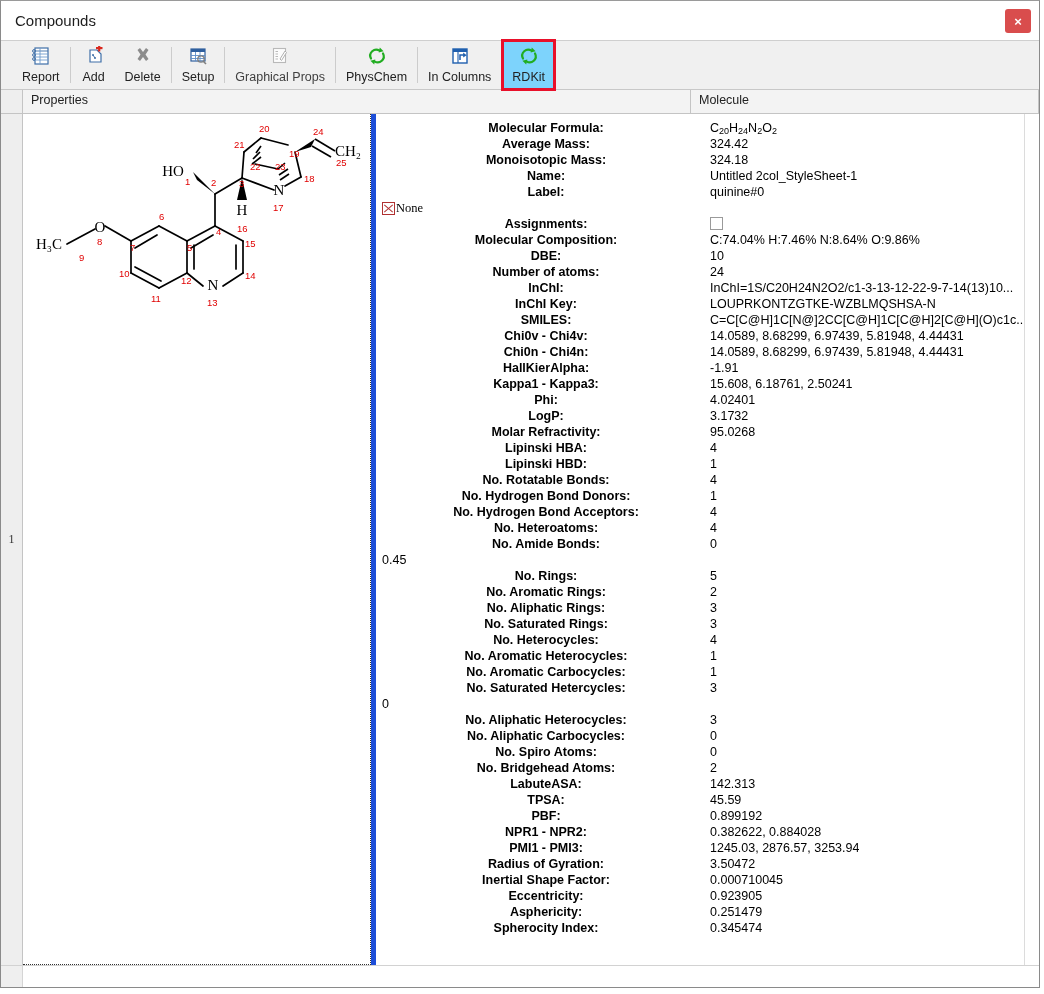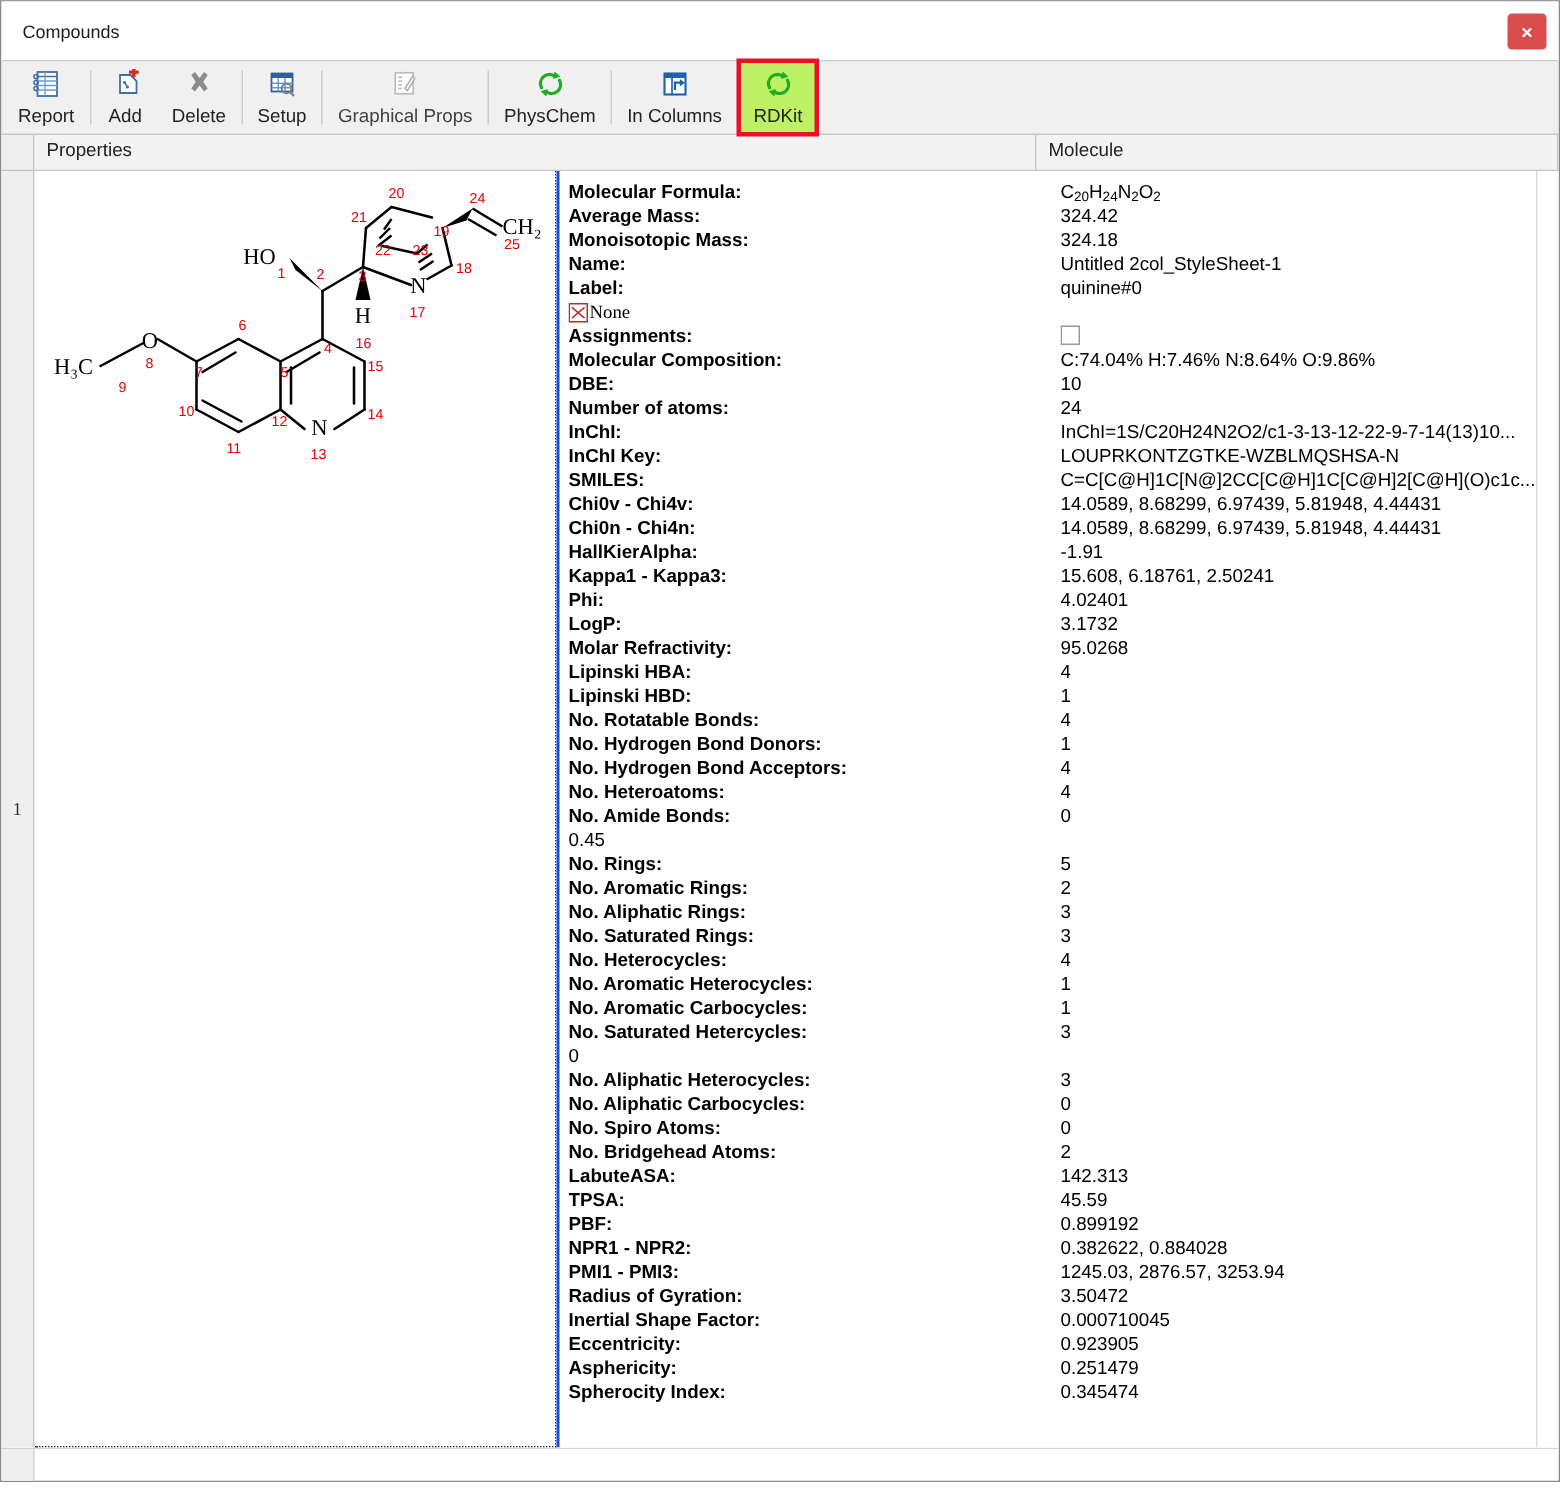--- a/index.html
+++ b/index.html
@@ -42,21 +42,21 @@
     height: 40px;
     min-height: 40px;
     background: #ffffff;
     border-bottom: 1px solid #cfcfcf;
     display: flex;
     align-items: center;
     padding-left: 14px;
     position: relative;
   }
   .title-text {
-    font-size: 12px;
+    font-size: 15px;
     color: #1d1d1d;
     font-family: "Liberation Sans", sans-serif;
   }
   .close-btn {
     position: absolute;
     right: 8px;
     top: 8px;
     width: 26px; height: 24px;
     background: #d94d4d;
     border-radius: 3px;
@@ -71,21 +71,21 @@
   }
 
   
   .toolbar {
     height: 49px;
     min-height: 49px;
     background: #f0f0f0;
     border-bottom: 1px solid #c8c8c8;
     display: flex;
     align-items: stretch;
-    padding: 0 2px;
+    padding: 0 12px;
   }
   .tool-btn {
     display: flex;
     flex-direction: column;
     align-items: center;
     justify-content: center;
     padding: 2px 9px 3px 9px;
     cursor: pointer;
     position: relative;
     min-width: 44px;
@@ -105,21 +105,21 @@
     font-family: "Liberation Sans", sans-serif;
   }
   .tool-sep {
     width: 1px;
     background: #cccccc;
     margin: 6px 1px;
   }
   .tool-btn.highlighted {
     outline: 3px solid #e8102a;
     outline-offset: -1px;
-    background: #bef264;
+    background: #7dd3fc;
   }
   .tool-btn.disabled .tlabel { color: #404040; }
 
   
   .col-header-row {
     display: flex;
     height: 24px;
     min-height: 24px;
     background: #f3f3f3;
     border-bottom: 1px solid #c4c4c4;
@@ -169,21 +169,22 @@
     border-left: none;
     position: relative;
     background: #ffffff;
     margin: 0;
   }
   .cell-properties {
     flex: 1;
     background: #ffffff;
     position: relative;
     overflow: hidden;
-    border-left: 2px solid #1d4ed8;
+    border-left: 5px solid #1d4ed8;
+    text-align: center;
   }
 
   
   .props-list {
     padding: 6px 0 0 6px;
     position: relative;
   }
   .prop-row {
     display: flex;
     line-height: 16px;

